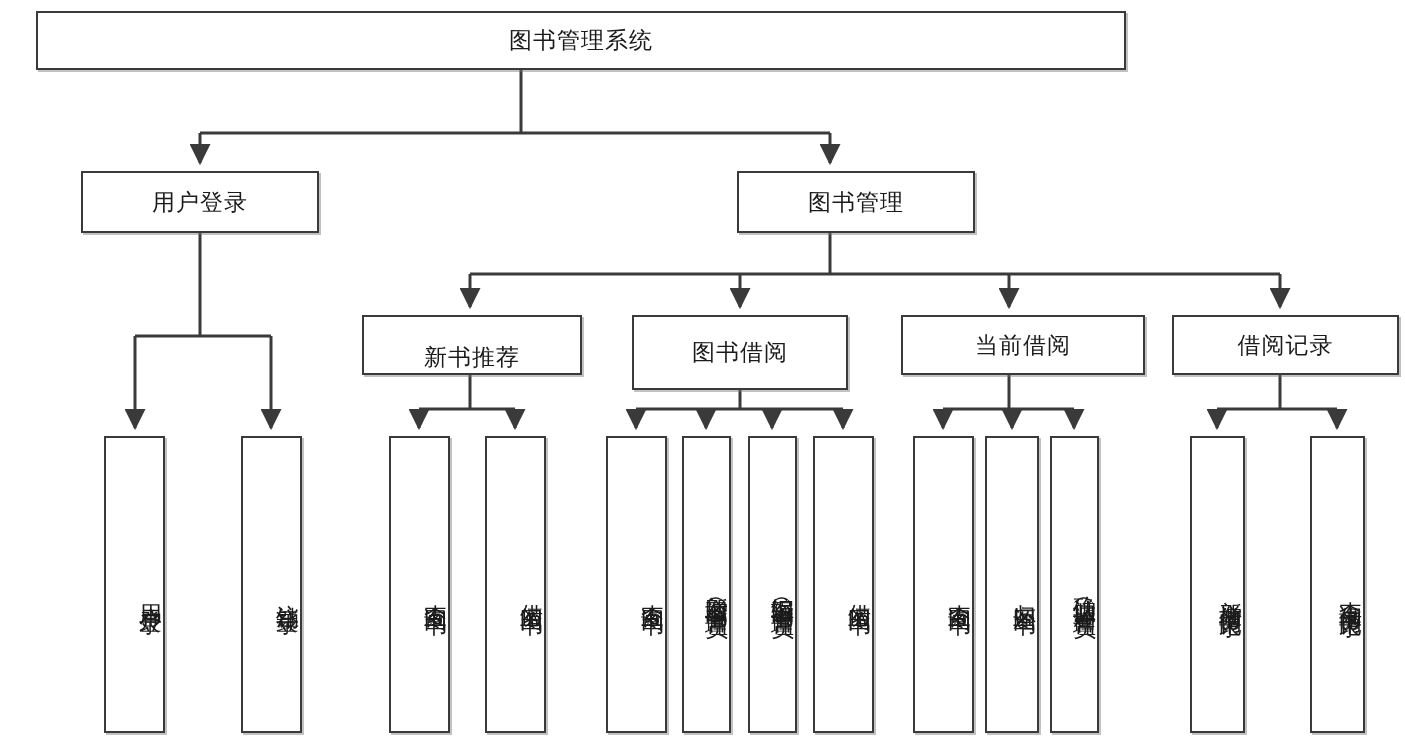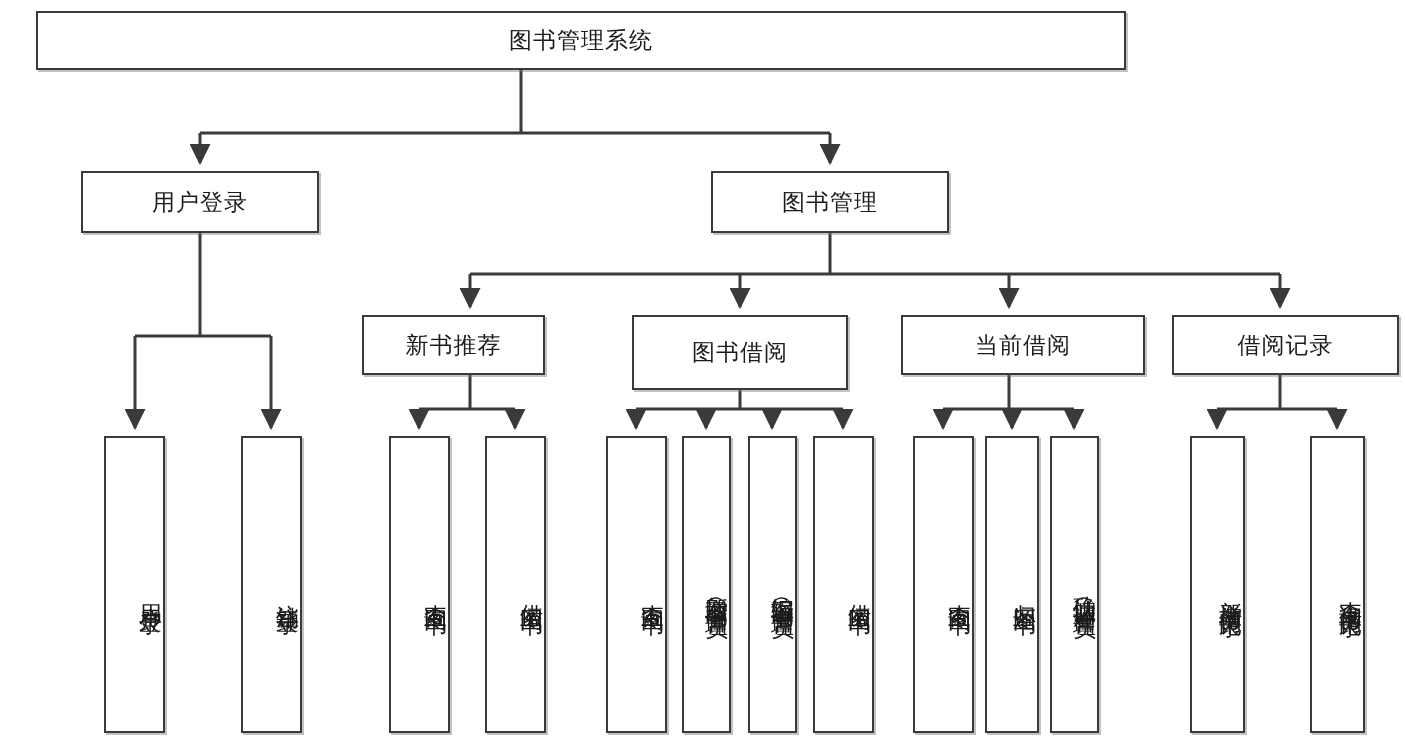--- a/index.html
+++ b/index.html
@@ -116,25 +116,25 @@
     </g>
   </svg>
 
   <div class="node node-h node-root" style="left:20px; top:11px; width:1090px; height:59px;margin-left:16px;">
     <span class="label">图书管理系统</span>
   </div>
 
   <div class="node node-h" style="left:81px; top:171px; width:238px; height:62px;">
     <span class="label">用户登录</span>
   </div>
-  <div class="node node-h" style="left:711px; top:171px; width:238px; height:62px;">
+  <div class="node node-h" style="left:737px; top:171px; width:238px; height:62px;">
     <span class="label">图书管理</span>
   </div>
 
-  <div class="node node-h" style="left:362px; top:315px; width:183px; height:60px;">
+  <div class="node node-h" style="left:362px; top:315px; width:220px; height:60px;align-items:flex-end;">
     <span class="label">新书推荐</span>
   </div>
   <div class="node node-h" style="left:632px; top:315px; width:216px; height:75px;">
     <span class="label">图书借阅</span>
   </div>
   <div class="node node-h" style="left:901px; top:315px; width:244px; height:60px;">
     <span class="label">当前借阅</span>
   </div>
   <div class="node node-h" style="left:1172px; top:315px; width:227px; height:60px;">
     <span class="label">借阅记录</span>

